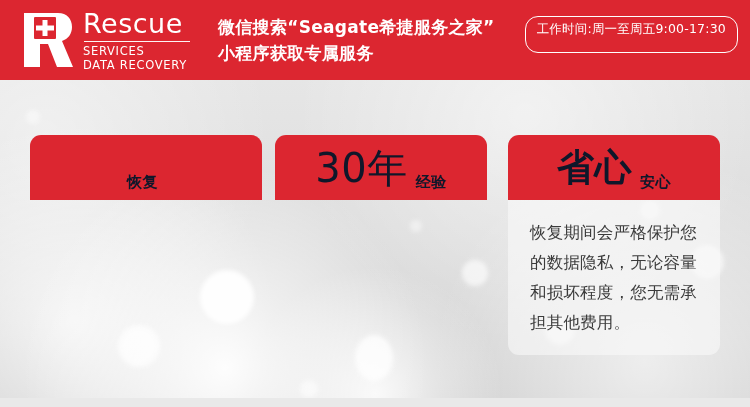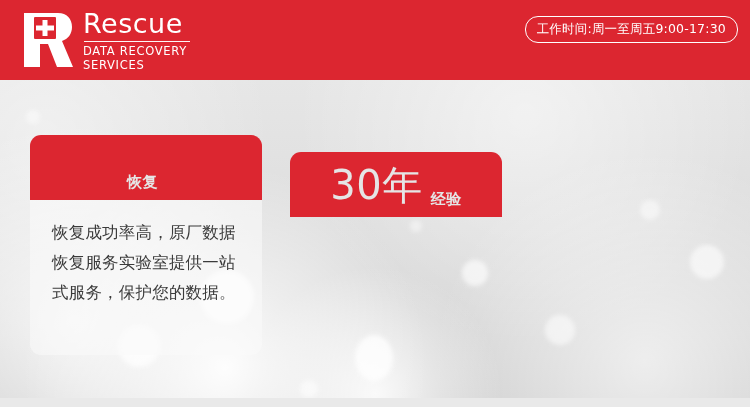--- a/index.html
+++ b/index.html
@@ -88,21 +88,21 @@
   
   .hours-badge {
     position: absolute;
     right: 12px;
     top: 16px;
     border: 1.6px solid #ffffff;
     border-radius: 13px;
     color: #ffffff;
     font-size: 12.5px;
     line-height: 14px;
-    padding: 5px 11px 6px 11px;
+    padding: 5px 11px 16px 11px;
     white-space: nowrap;
     letter-spacing: 0.2px;
   }
 
   
   .bg {
     position: absolute;
     left: 0;
     top: 80px;
     width: 750px;
@@ -136,21 +136,21 @@
     position: absolute;
     top: 135px;
   }
   .card-head {
     background: #dc2630;
     border-radius: 11px 11px 0 0;
     height: 65px;
     display: flex;
     align-items: center;
     justify-content: center;
-    color: #e5e5e5;
+    color: #0f172a;
     box-sizing: border-box;
   }
   .head-big {
     font-size: 37px;
     line-height: 40px;
     font-weight: bold;
     letter-spacing: 0.5px;
   }
   .head-big.latin {
     font-weight: 400;
@@ -170,21 +170,21 @@
     border-radius: 0 0 11px 11px;
     box-sizing: border-box;
     padding: 18px 22px 16px 22px;
     color: #3b3b3b;
     font-size: 16.5px;
     line-height: 30px;
     letter-spacing: 0.2px;
   }
 
   #card-1 { left: 30px; width: 232px; }
-  #card-2 { left: 290px; width: 212px; margin-top: 17px; }
+  #card-2 { left: 275px; width: 212px; }
   #card-3 { left: 508px; width: 212px; }
 
   #card-1 .card-body { height: 155px; }
   #card-2 .card-body { height: 178px; }
   #card-3 .card-body { height: 155px; }
 </style>
 </head>
 <body>
 
 <div class="banner">
@@ -215,40 +215,50 @@
           <g fill="#ffffff">
             <rect x="20.5" y="9" width="5" height="16"></rect>
             <rect x="14" y="14.5" width="18" height="5"></rect>
           </g>
           <path fill="#dc2630" d="M18 14 H30 C33 14 34 16 34 18.5 C34 21 33 23 30 23 H18 Z" opacity="0"></path>
         </svg>
       </div>
       <div class="logo-words">
         <div class="logo-rescue">Rescue</div>
         <div class="logo-rule"></div>
+        <div class="logo-sub">SERVICES</div>
         <div class="logo-sub">DATA RECOVERY</div>
-        <div class="logo-sub">SERVICES</div>
-      </div>
-    </div>
-
+      </div>
+    </div>
+
+    <div class="slogan">
+      <div>微信搜索“Seagate希捷服务之家”</div>
+      <div>小程序获取专属服务</div>
+    </div>
 
     <div class="hours-badge">工作时间:周一至周五9:00-17:30</div>
   </div>
 
   <div class="cards">
 
     <div class="card" id="card-1">
       <div class="card-head">
         <span class="head-small pre">恢复</span>
       </div>
-      <div class="card-body">恢复成功率高，原厂数据恢复服务实验室提供一站式服务，保护您的数据。</div>
     </div>
 
     <div class="card" id="card-2">
       <div class="card-head">
         <span class="head-big latin">30年</span>
         <span class="head-small post">经验</span>
       </div>
     </div>
 
+    <div class="card" id="card-3">
+      <div class="card-head">
+        <span class="head-big">省心</span>
+        <span class="head-small post">安心</span>
+      </div>
+      <div class="card-body">恢复期间会严格保护您的数据隐私，无论容量和损坏程度，您无需承担其他费用。</div>
+    </div>
 
   </div>
 </div>
 
 </body></html>

